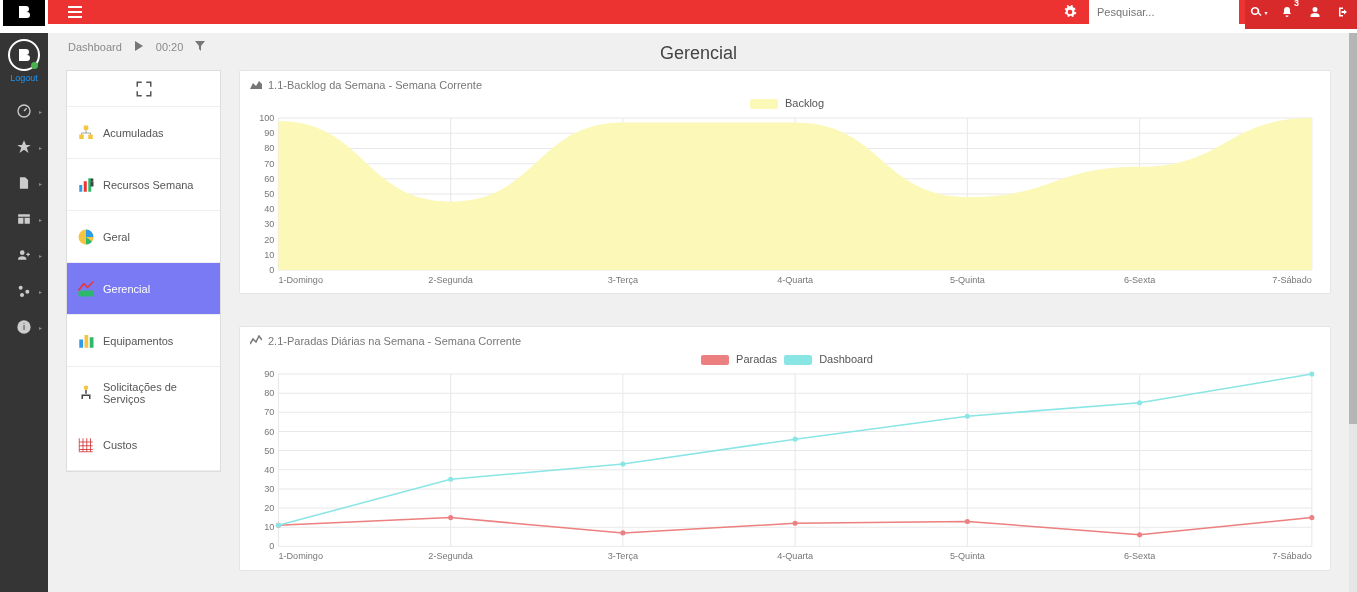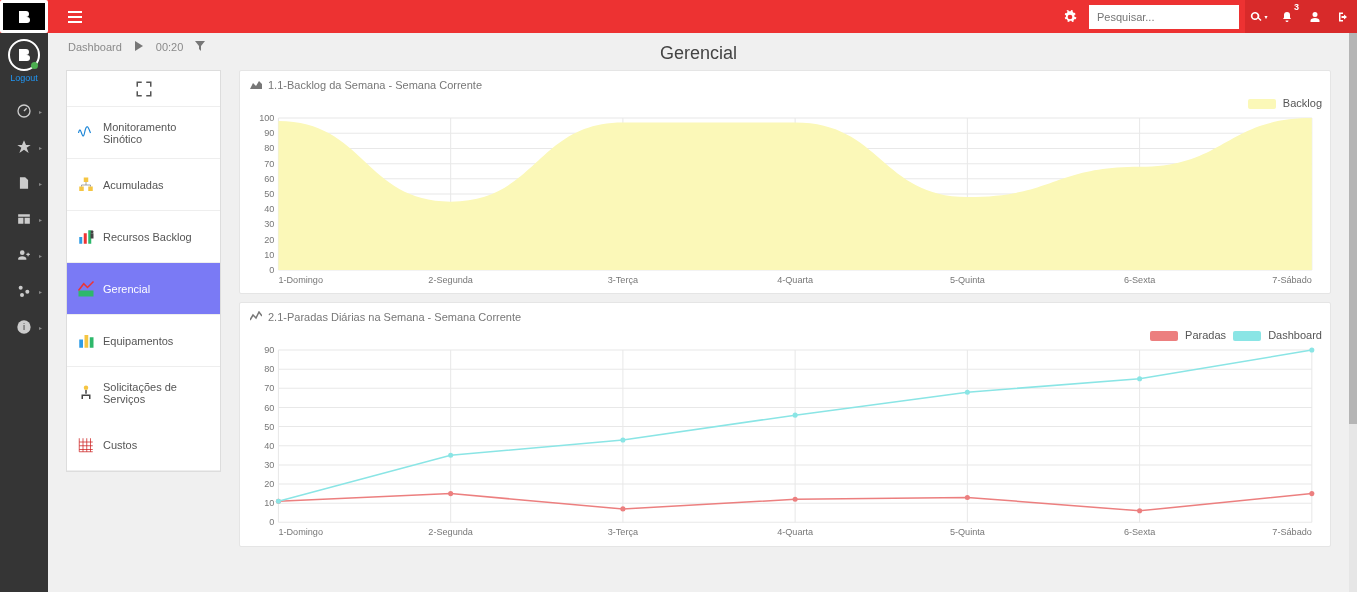--- a/index.html
+++ b/index.html
@@ -1,18 +1,18 @@
 <!DOCTYPE html>
 <html><head>
 <meta charset="utf-8">
 <style>
   * { box-sizing: border-box; margin:0; padding:0; }
   html, body { width:1357px; height:592px; font-family: "Segoe UI", Arial, sans-serif; font-size:12px; color:#555; background:#fff; overflow:hidden;}
   
-  .topbar { position:absolute; top:0; left:0; right:0; height:33px; background:#ed3232; display:flex; align-items:center; color:#fff; }
+  .topbar { position:absolute; top:0; left:0; right:0; height:24px; background:#ed3232; display:flex; align-items:center; color:#fff; }
   .topbar .logo-sq { width:48px; height:33px; background:#000; display:flex; align-items:center; justify-content:center; border:3px solid #fff; border-radius:2px; margin:0; }
   .topbar .logo-sq svg { fill:#fff; }
   .topbar .hamburger { margin-left:14px; cursor:pointer; }
   .topbar .spacer { flex:1; }
   .topbar .icon-btn { width:26px; height:26px; display:flex; align-items:center; justify-content:center; cursor:pointer; color:#fff; position:relative;}
   .topbar input.search { width:150px; height:24px; border:none; background:#fff; color:#555; padding:2px 8px; font-size:11px; margin:0 6px; }
   .topbar .rbtn { width:28px; height:33px; display:flex; align-items:center; justify-content:center; background:#d82a2a; cursor:pointer; position:relative;}
   .topbar .sup { position:absolute; top:2px; right:2px; font-size:9px; font-weight:bold;}
   
   .rail { position:absolute; top:33px; left:0; bottom:0; width:48px; background:#353535; color:#fff; display:flex; flex-direction:column; align-items:center; padding-top:6px; }
@@ -29,24 +29,24 @@
   .crumbs { padding:8px 20px; font-size:11px; color:#8a8a8a; display:flex; align-items:center; gap:12px;}
   .title { text-align:center; font-size:18px; color:#444; margin-top:-18px; margin-bottom:6px; font-weight:400;}
   .row { display:flex; gap:18px; padding:0 18px 18px 18px; align-items:flex-start;}
   
   .panel { width:155px; background:#fff; border:1px solid #ddd; }
   .pitem { height:52px; display:flex; align-items:center; gap:8px; padding:0 10px; border-bottom:1px solid #eee; font-size:11px; color:#555; cursor:pointer;}
   .pitem.fs { height:36px; justify-content:center;}
   .pitem.active { background:#7a7af5; color:#fff; }
   .pitem svg, .pitem .ic { width:18px; height:18px; flex:0 0 18px;}
   
-  .cards { flex:1; display:flex; flex-direction:column; gap:8px;}
+  .cards { flex:1; display:flex; flex-direction:column; gap:32px;}
   .card { background:#fff; border:1px solid #e5e5e5; border-radius:2px; padding:4px 8px 8px 8px;}
   .card-title { font-size:11px; color:#777; padding:4px 2px 2px 2px; display:flex; align-items:center; gap:6px;}
-  .legend { text-align:right; font-size:11px; padding:4px 0;}
+  .legend { text-align:center; font-size:11px; padding:4px 0;}
   .legend .sw { display:inline-block; width:28px; height:10px; vertical-align:middle; margin:0 4px; border-radius:2px;}
   svg.chart { display:block; width:100%; }
   .axis text { font-size:9px; fill:#777; }
   .grid line { stroke:#e8e8e8; stroke-width:1; }
   .area-backlog { fill:#fbf8b8; stroke:none; }
   .line-paradas { stroke:#ec7f7f; stroke-width:1.5; fill:none;}
   .line-acum { stroke:#8ae5e5; stroke-width:1.5; fill:none;}
   .pt { r:2.5; }
   .pt.p1 { fill:#ec7f7f; }
   .pt.p2 { fill:#8ae5e5; }
@@ -170,43 +170,45 @@
 
   <div class="row">
 
     <div class="panel">
       <div class="pitem fs">
         <svg class="ic" viewBox="0 0 24 24" fill="none" stroke="#555" stroke-width="2">
             <path d="M3 9V3h6M21 9V3h-6M3 15v6h6M21 15v6h-6"></path>
           </svg>
       </div>
       <div class="pitem">
-        <svg class="ic" viewBox="0 0 24 24" fill="none" stroke="#1883d6" stroke-width="1.5">
-            <path d="M2 12c3-14 5 14 8 0s5-8 8 0"></path>
-          </svg>
-        <span>Monitoramento Sinótico</span>
-      </div>
-      <div class="pitem">
         <svg class="ic" viewBox="0 0 24 24">
             <rect x="9" y="2" width="6" height="6" fill="#f5c542"></rect>
             <rect x="3" y="14" width="6" height="6" fill="#f5c542"></rect>
             <rect x="15" y="14" width="6" height="6" fill="#f5c542"></rect>
             <path d="M12 8v4M12 12H6v2M12 12h6v2" stroke="#888" fill="none"></path>
           </svg>
         <span>Acumuladas</span>
       </div>
       <div class="pitem">
         <svg class="ic" viewBox="0 0 24 24">
             <rect x="3" y="12" width="4" height="9" fill="#2e9ce6"></rect>
             <rect x="9" y="7" width="4" height="14" fill="#e33"></rect>
             <rect x="15" y="3" width="4" height="18" fill="#2eb86b"></rect>
             <circle cx="20" cy="5" r="2" fill="#444"></circle>
             <rect x="18" y="7" width="4" height="7" fill="#444"></rect>
           </svg>
-        <span>Recursos Backlog</span>
+        <span>Recursos Semana</span>
+      </div>
+      <div class="pitem">
+        <svg class="ic" viewBox="0 0 24 24">
+            <circle cx="12" cy="12" r="10" fill="#f5c542"></circle>
+            <path d="M12 12V2a10 10 0 0110 10z" fill="#2e9ce6"></path>
+            <path d="M12 12l8 6a10 10 0 01-8 4z" fill="#2eb86b"></path>
+          </svg>
+        <span>Geral</span>
       </div>
       <div class="pitem active">
         <svg class="ic" viewBox="0 0 24 24">
             <rect x="2" y="14" width="20" height="8" fill="#2eb86b"></rect>
             <path d="M2 14l7-9 5 5 8-8" stroke="#e33" stroke-width="2" fill="none"></path>
           </svg>
         <span>Gerencial</span>
       </div>
       <div class="pitem">
         <svg class="ic" viewBox="0 0 24 24">

